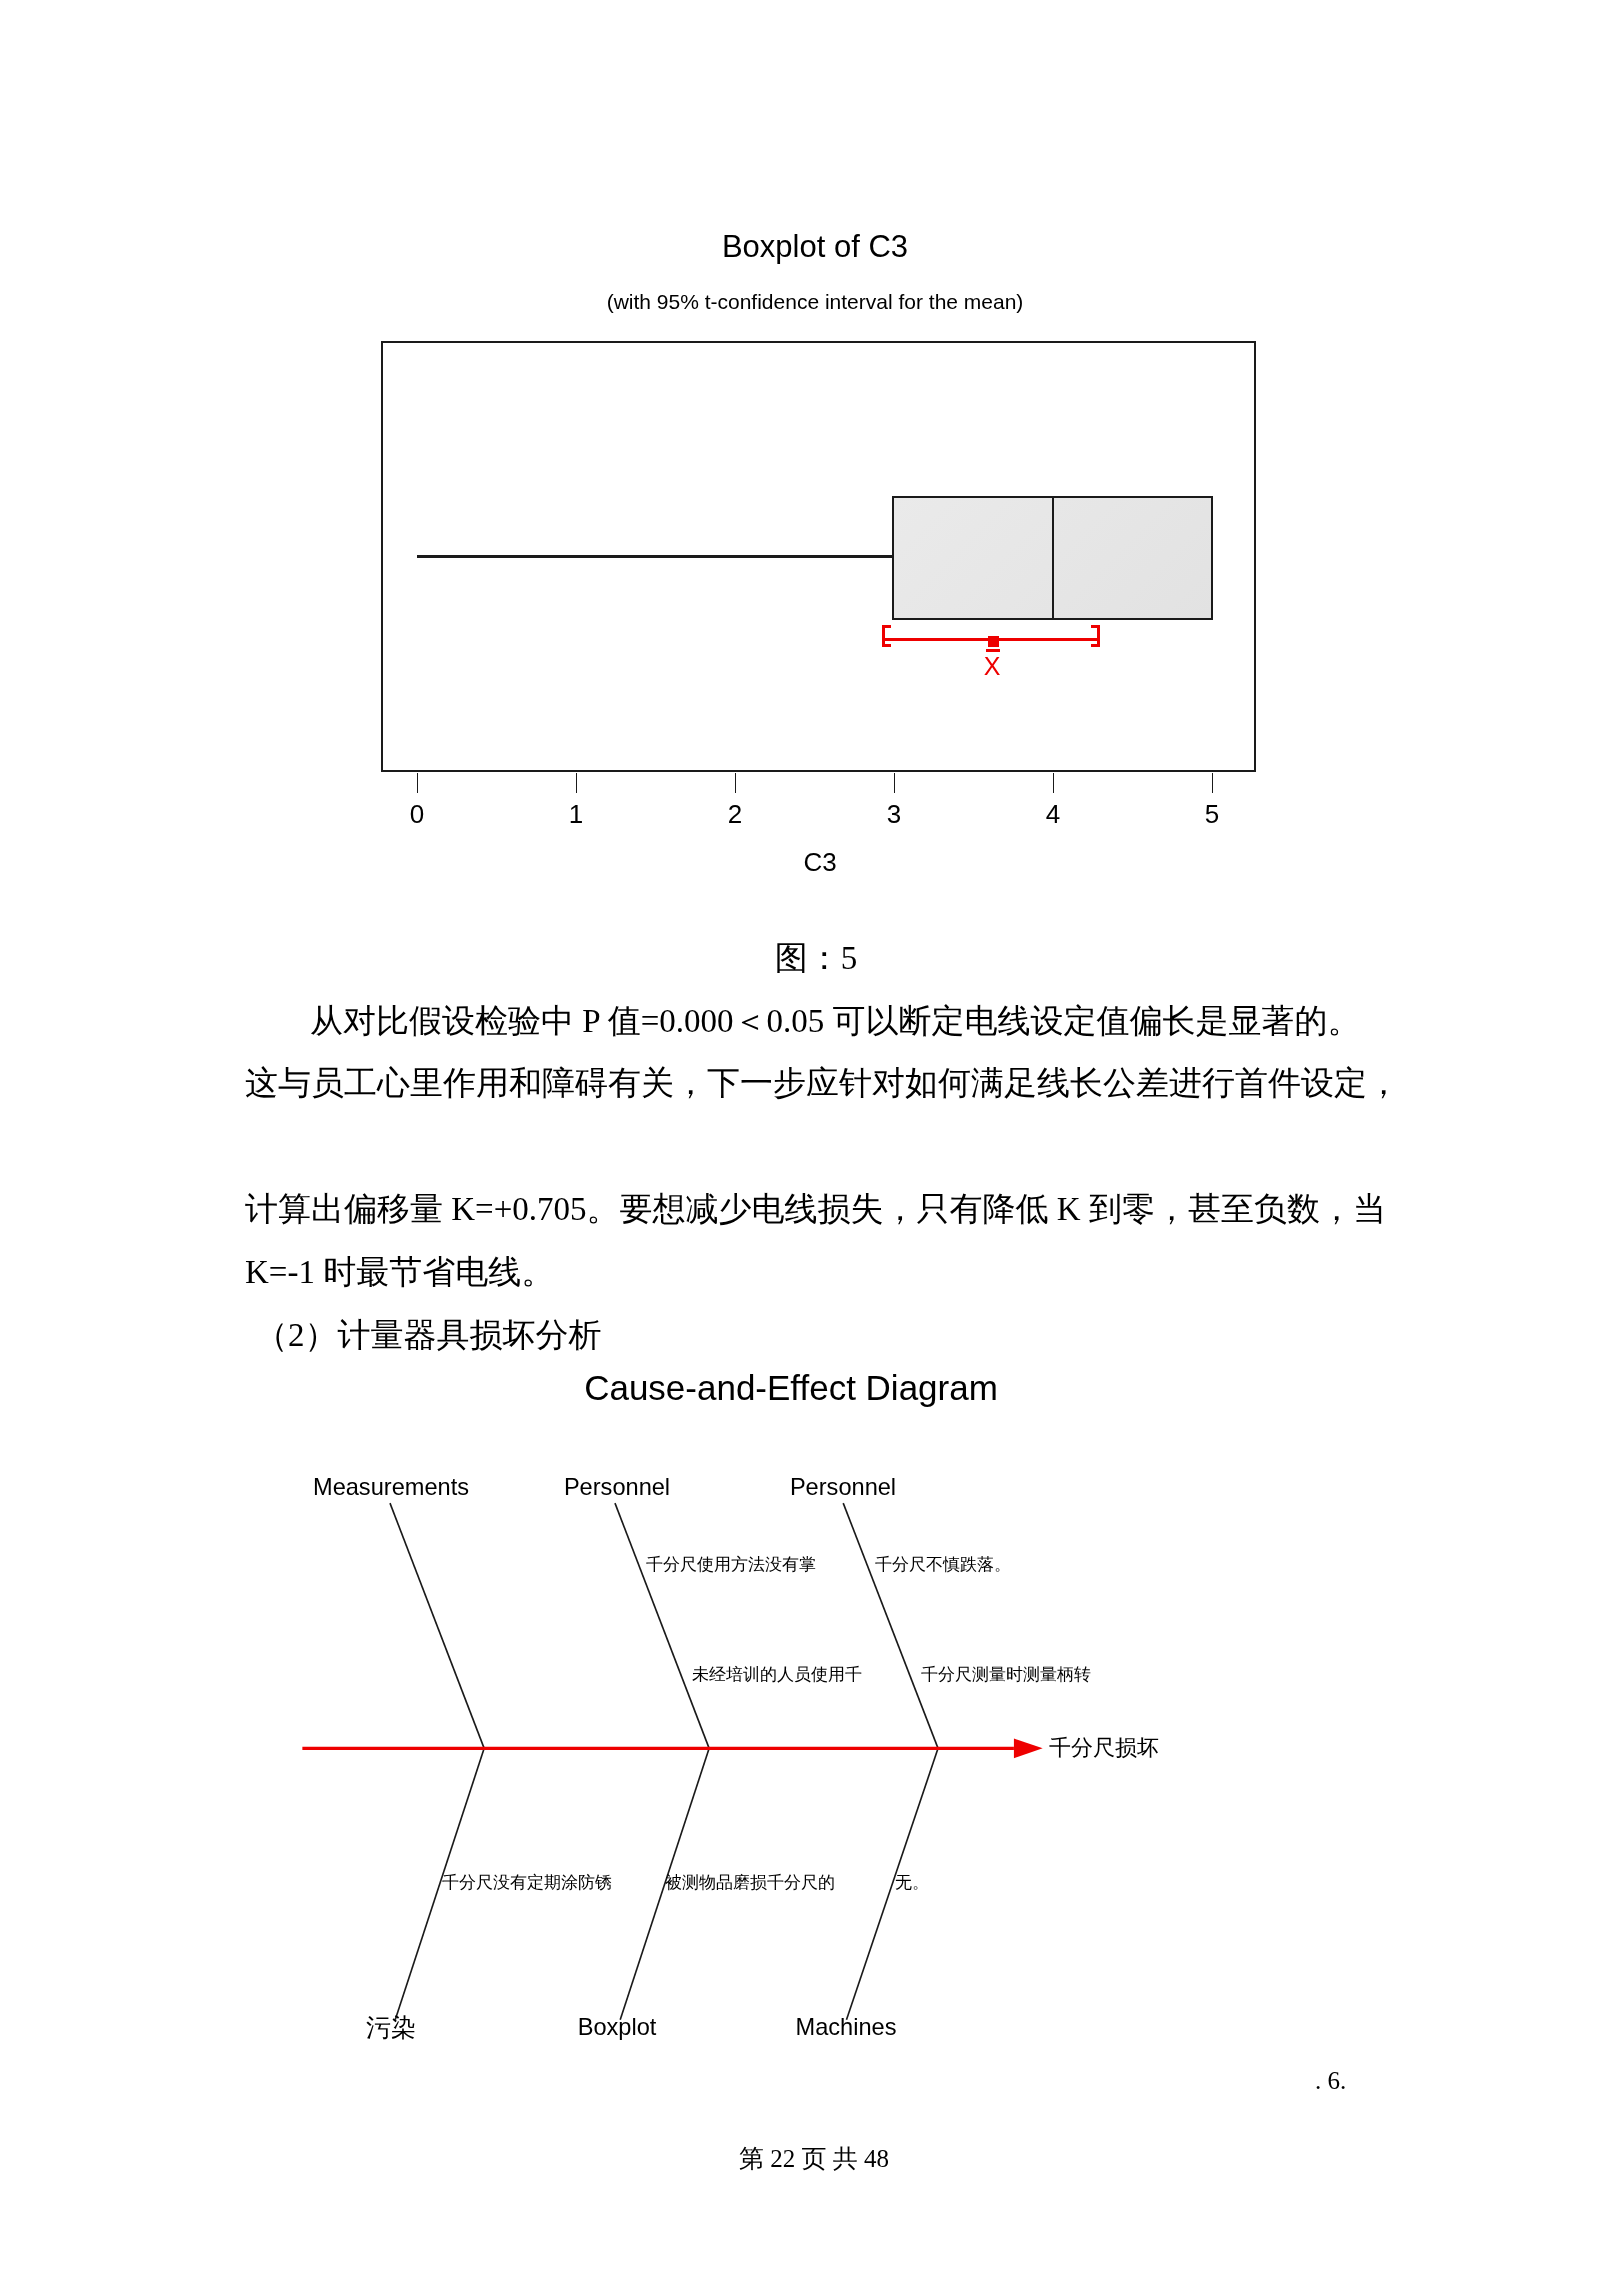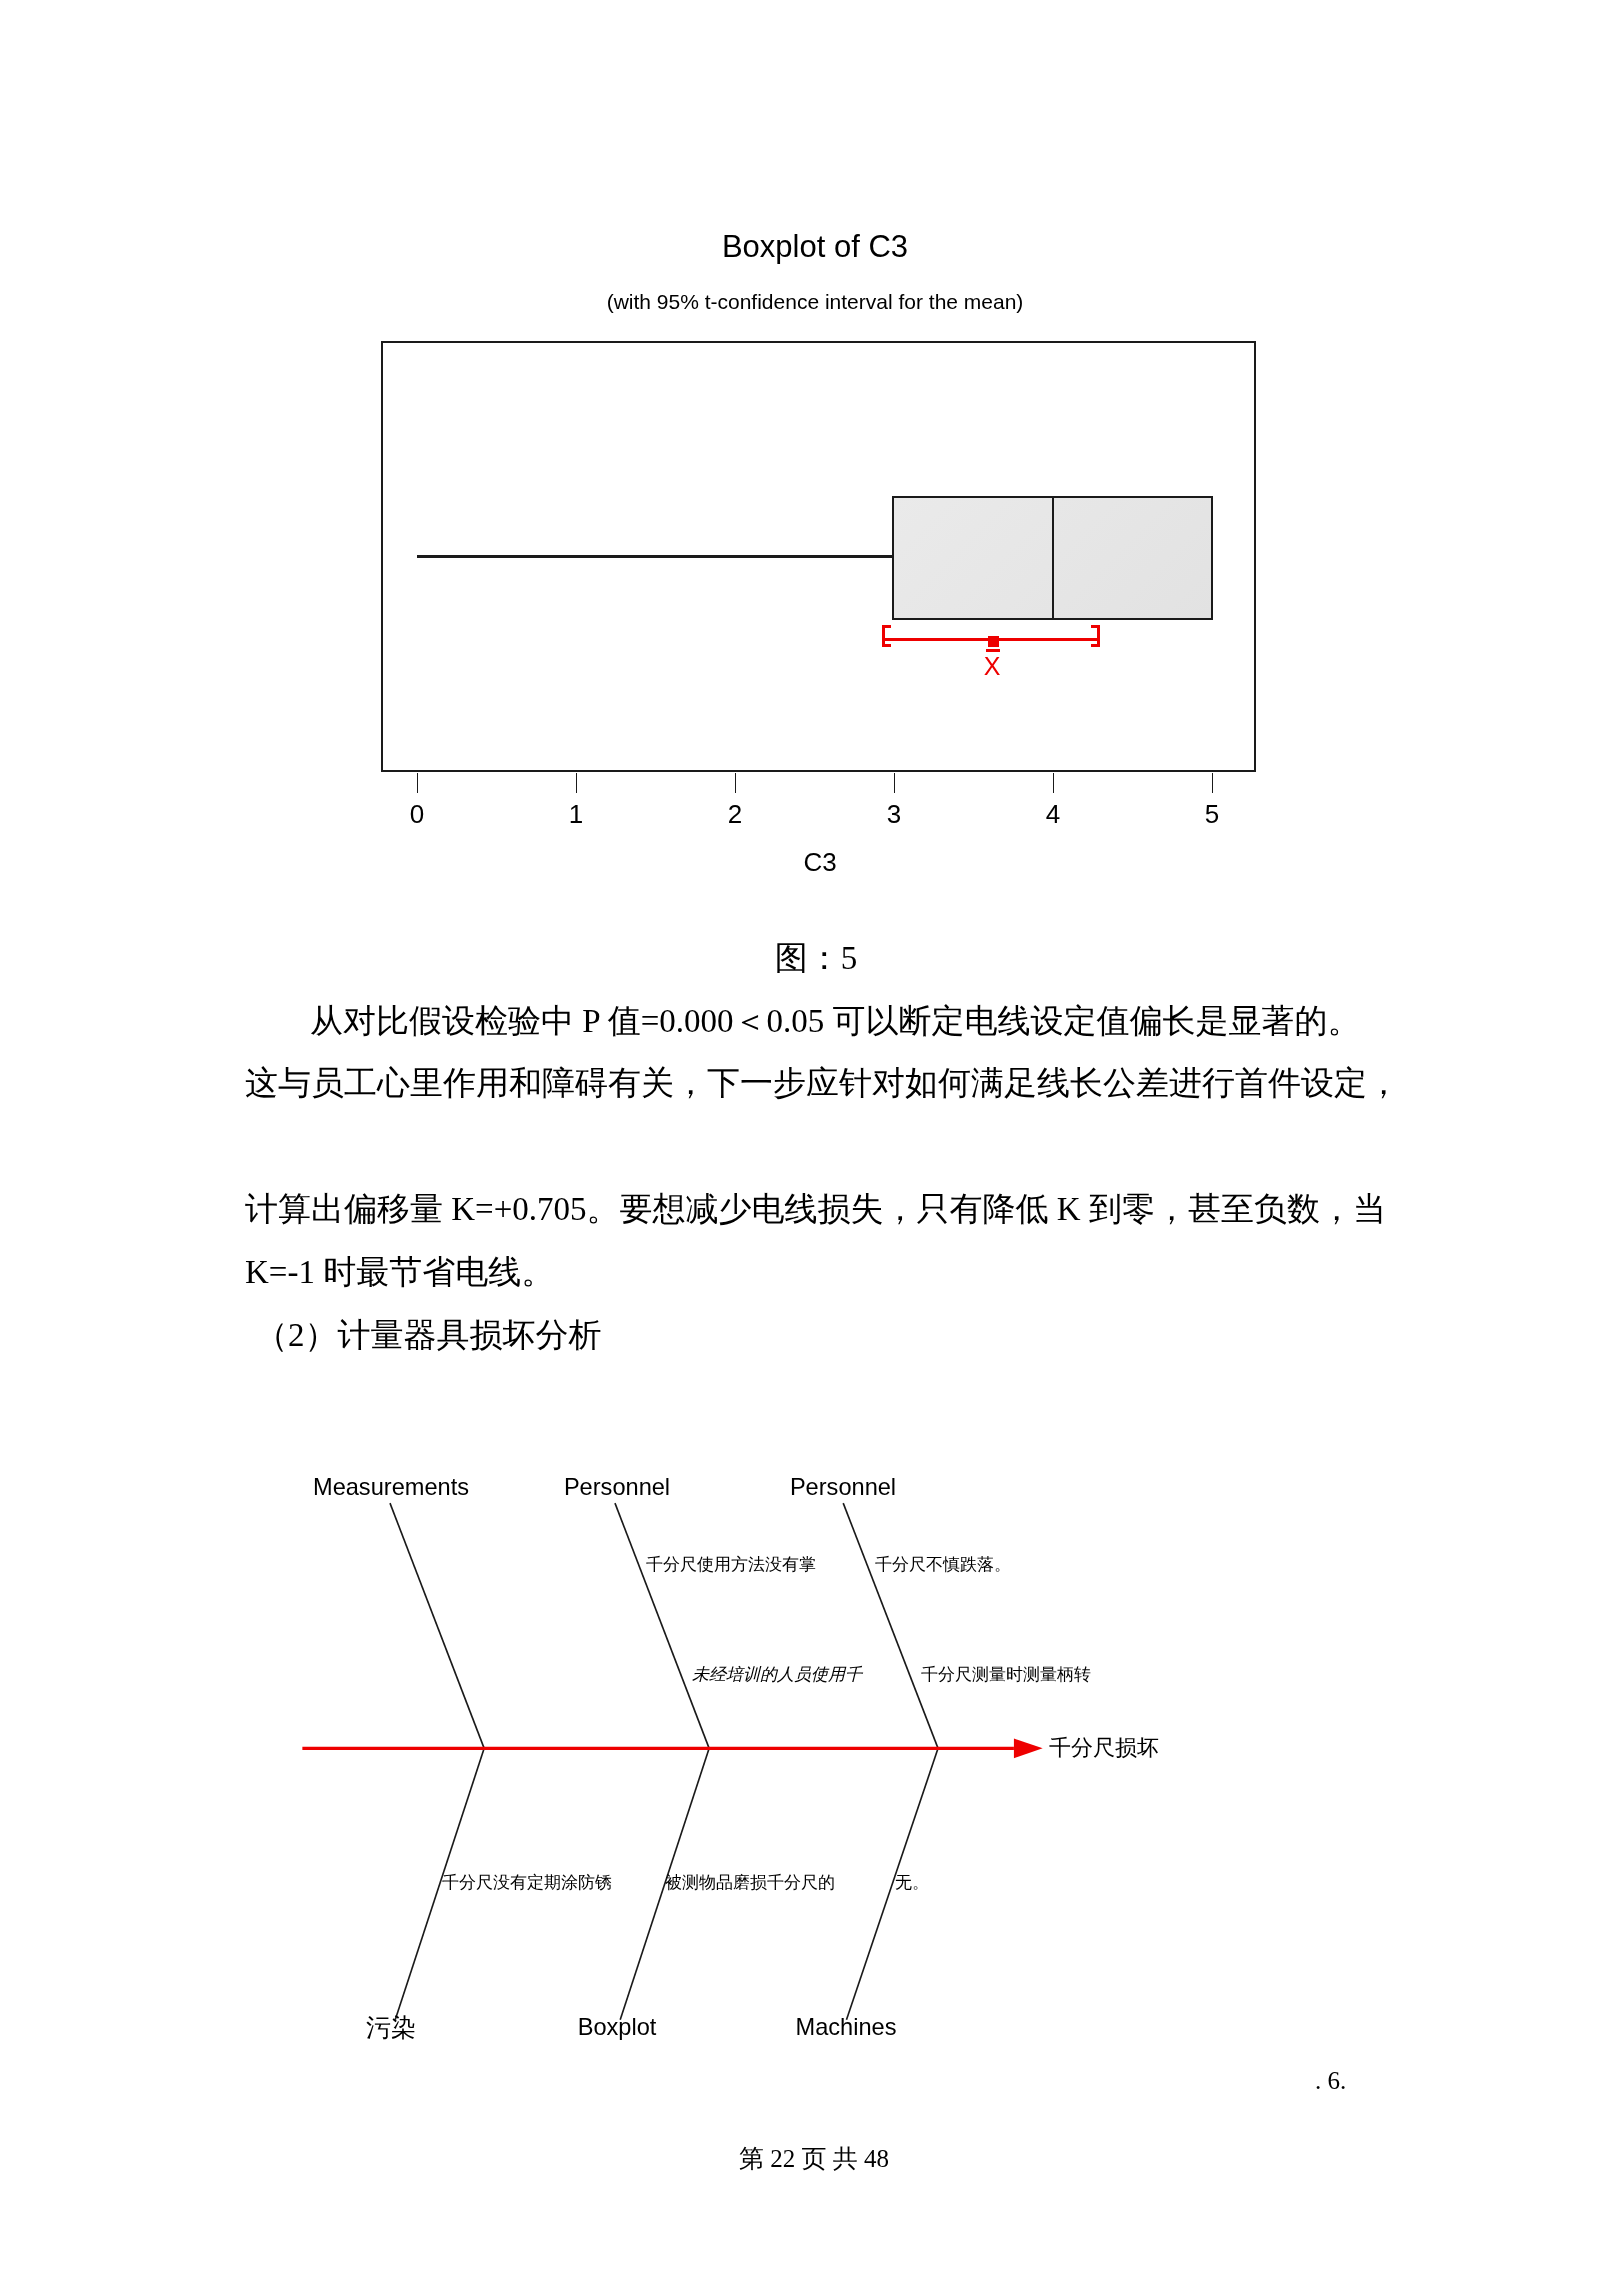--- a/index.html
+++ b/index.html
@@ -99,20 +99,23 @@
   </div>
 
   <div class="abs ctr serif fig-caption">图：5</div>
 
   <div class="abs serif para-line" style="left:310px;top:1002px;">从对比假设检验中 P 值=0.000＜0.05 可以断定电线设定值偏长是显著的。</div>
   <div class="abs serif para-line" style="left:245px;top:1064px;">这与员工心里作用和障碍有关，下一步应针对如何满足线长公差进行首件设定，</div>
   <div class="abs serif para-line" style="left:245px;top:1190px;">计算出偏移量 K=+0.705。要想减少电线损失，只有降低 K 到零，甚至负数，当</div>
   <div class="abs serif para-line" style="left:245px;top:1253px;">K=-1 时最节省电线。</div>
   <div class="abs serif para-line" style="left:255px;top:1316px;">（2）计量器具损坏分析</div>
 
+  <div class="abs" style="left:0;top:1341px;width:1623px;height:752px;">
+    <div class="abs ctr sans fb-title" style="top:28px;">Cause-and-Effect Diagram</div>
+  </div>
 
   <svg class="abs" style="left:0;top:1439px;" width="1623" height="654" viewBox="0 0 2481 1000">
 
     <line x1="596" y1="98" x2="740" y2="473" stroke="#1a1a1a" stroke-width="2.5"></line>
     <line x1="940" y1="98" x2="1084" y2="473" stroke="#1a1a1a" stroke-width="2.5"></line>
     <line x1="1289" y1="98" x2="1434" y2="473" stroke="#1a1a1a" stroke-width="2.5"></line>
 
     <line x1="740" y1="473" x2="604" y2="888" stroke="#1a1a1a" stroke-width="2.5"></line>
     <line x1="1084" y1="473" x2="948" y2="888" stroke="#1a1a1a" stroke-width="2.5"></line>
     <line x1="1434" y1="473" x2="1294" y2="888" stroke="#1a1a1a" stroke-width="2.5"></line>
@@ -123,21 +126,21 @@
 
   <div class="abs ctr sans fb-cat" style="left:391px;top:1475px;">Measurements</div>
   <div class="abs ctr sans fb-cat" style="left:617px;top:1475px;">Personnel</div>
   <div class="abs ctr sans fb-cat" style="left:843px;top:1475px;">Personnel</div>
   <div class="abs ctr sans fb-cat-cn" style="left:391px;top:2014px;">污染</div>
   <div class="abs ctr sans fb-cat" style="left:617px;top:2015px;">Boxplot</div>
   <div class="abs ctr sans fb-cat" style="left:846px;top:2015px;">Machines</div>
 
   <div class="abs sans fb-cause" style="left:646px;top:1555px;">千分尺使用方法没有掌</div>
   <div class="abs sans fb-cause" style="left:875px;top:1555px;">千分尺不慎跌落。</div>
-  <div class="abs sans fb-cause" style="left:692px;top:1665px;font-style:italic;">未经培训的人员使用千</div>
+  <div class="abs sans fb-cause" style="left:692px;top:1665px;">未经培训的人员使用千</div>
   <div class="abs sans fb-cause" style="left:921px;top:1665px;">千分尺测量时测量柄转</div>
   <div class="abs sans fb-cause" style="left:442px;top:1873px;">千分尺没有定期涂防锈</div>
   <div class="abs sans fb-cause" style="left:665px;top:1873px;">被测物品磨损千分尺的</div>
   <div class="abs sans fb-cause" style="left:895px;top:1873px;">无。</div>
 
   <div class="abs sans fb-effect" style="color:#000000;text-align:right;">千分尺损坏</div>
 
   <div class="abs serif stray-number">. 6.</div>
   <div class="abs ctr serif page-footer">第 22 页 共 48</div>
 

